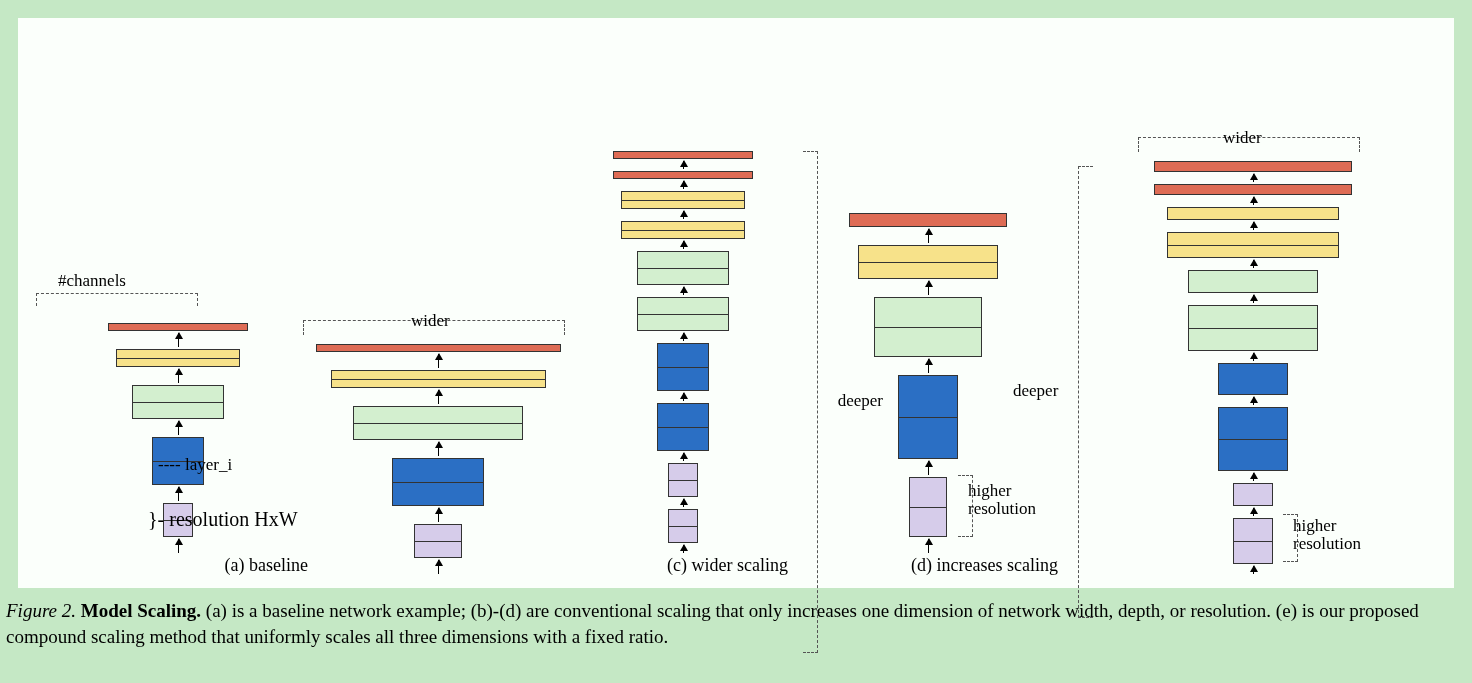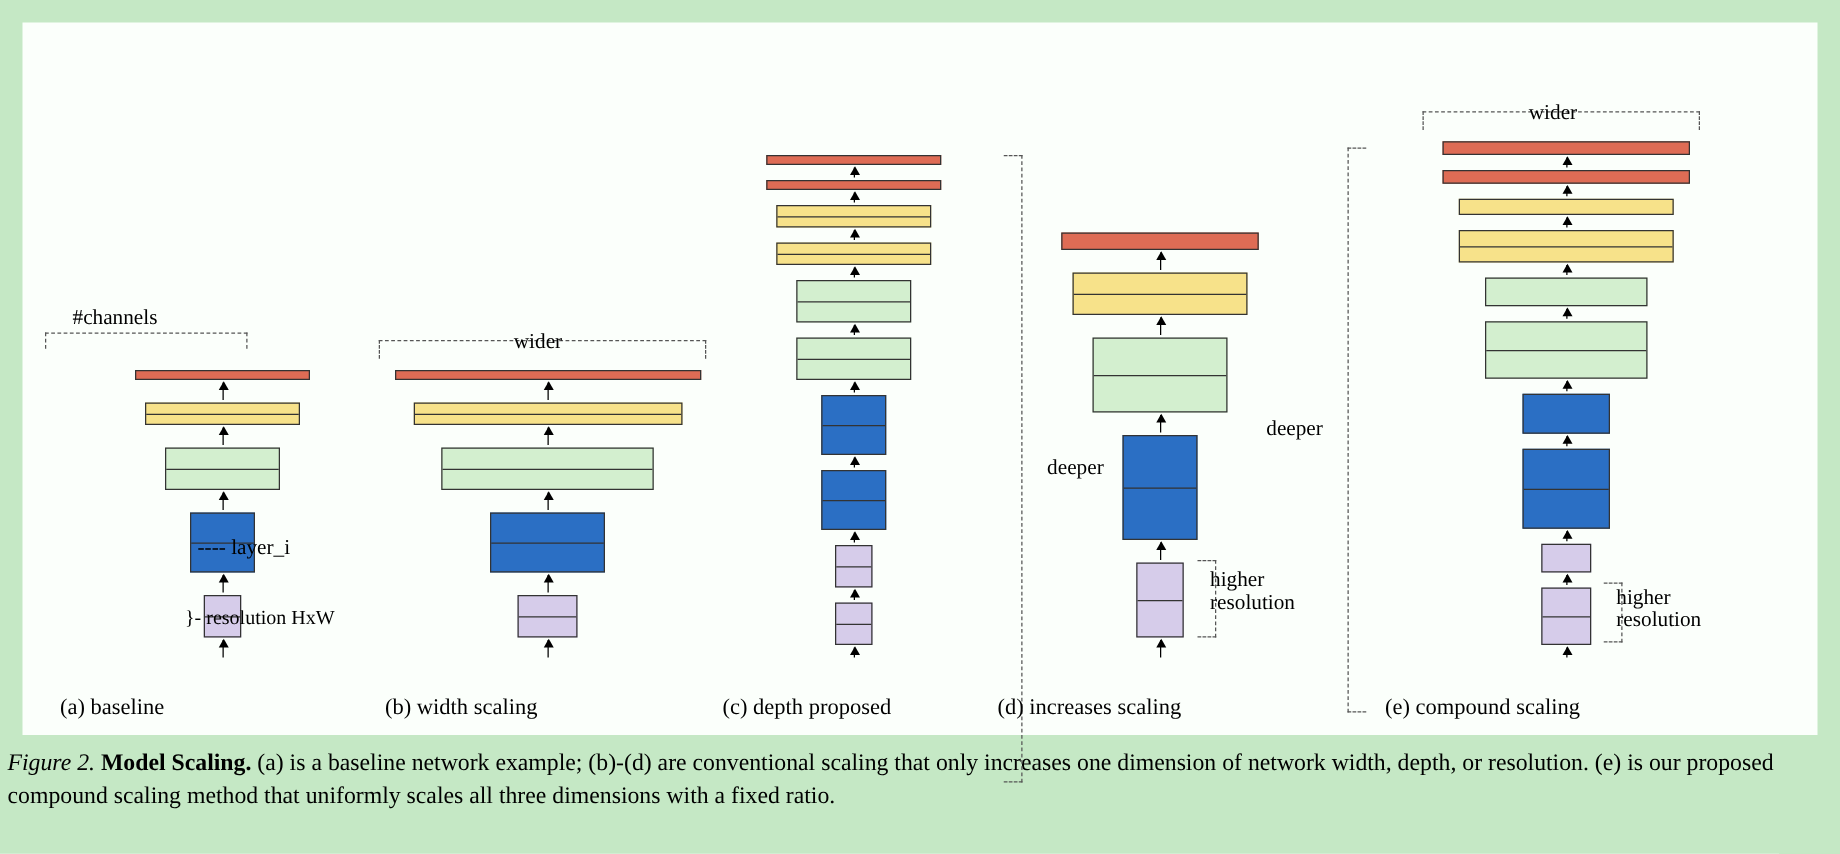--- a/index.html
+++ b/index.html
@@ -27,22 +27,22 @@
   .panel-e { left: 1090px; }
 
   .stack {
     display: flex;
     flex-direction: column-reverse;
     align-items: center;
     position: relative;
   }
 
   .caption-row {
-    margin-top: 27px;
-    text-align: left;
+    margin-top: 0;
+    text-align: right;
     font-size: 18px;
     color: #000;
   }
 
   .blk {
     border: 1px solid #333;
     box-sizing: border-box;
     position: relative;
   }
   .lavender { background: #d6ccea; }
@@ -115,42 +115,41 @@
       <div class="arr"></div>
       <div class="blk yellow split" style="width:124px;height:18px"></div>
       <div class="arr"></div>
       <div class="blk red" style="width:140px;height:8px"></div>
 
       <div class="dbrace" style="left:-12px; top:-30px; width:160px; height:12px; border-bottom:none;"></div>
       <span class="label" style="left:10px; top:-52px;font-family:Liberation Serif, serif;">#channels</span>
 
       <span class="label" style="left:110px; bottom:80px;">---- <span>layer_i</span></span>
 
-      <span class="label" style="left:100px; bottom:24px; font-size:16px;">}- <span>resolution HxW</span></span>
+      <span class="label" style="left:100px; bottom:24px; font-size:20px;">}- <span>resolution HxW</span></span>
     </div>
     <div class="caption-row">(a) baseline</div>
   </div>
 
   <div class="panel panel-b">
     <div class="stack">
       <div class="arr"></div>
       <div class="blk lavender split" style="width:48px;height:34px"></div>
       <div class="arr"></div>
       <div class="blk blue split" style="width:92px;height:48px"></div>
       <div class="arr"></div>
       <div class="blk mint split" style="width:170px;height:34px"></div>
       <div class="arr"></div>
       <div class="blk yellow split" style="width:215px;height:18px"></div>
       <div class="arr"></div>
       <div class="blk red" style="width:245px;height:8px"></div>
 
       <div class="dbrace" style="left:-5px; top:-24px; width:260px; height:14px; border-bottom:none;"></div>
       <span class="label" style="left:103px; top:-33px;">wider</span>
     </div>
-    <div class="caption-row">(b) width scaling</div>
   </div>
 
   <div class="panel panel-c" style="width:210px">
     <div class="stack">
       <div class="arr short"></div>
       <div class="blk lavender split" style="width:30px;height:34px"></div>
       <div class="arr short"></div>
       <div class="blk lavender split" style="width:30px;height:34px"></div>
       <div class="arr short"></div>
       <div class="blk blue split" style="width:52px;height:48px"></div>
@@ -165,21 +164,21 @@
       <div class="arr short"></div>
       <div class="blk yellow split" style="width:124px;height:18px"></div>
       <div class="arr short"></div>
       <div class="blk red" style="width:140px;height:8px"></div>
       <div class="arr short"></div>
       <div class="blk red" style="width:140px;height:8px"></div>
 
       <div class="dbrace" style="right:-30px; top:0; width:14px; height:500px; border-left:none;"></div>
       <span class="label" style="right:-95px; top:240px;">deeper</span>
     </div>
-    <div class="caption-row">(c) depth proposed</div>
+    <div class="caption-row">(c) wider scaling</div>
   </div>
 
   <div class="panel panel-d">
     <div class="stack">
       <div class="arr"></div>
       <div class="blk lavender split" style="width:38px;height:60px"></div>
       <div class="arr"></div>
       <div class="blk blue split" style="width:60px;height:84px"></div>
       <div class="arr"></div>
       <div class="blk mint split" style="width:108px;height:60px"></div>
@@ -221,21 +220,20 @@
       <div class="dbrace" style="left:30px; top:-24px; width:220px; height:14px; border-bottom:none;"></div>
       <span class="label" style="left:115px; top:-33px;">wider</span>
 
       <div class="dbrace" style="left:-30px; top:5px; width:14px; height:450px; border-right:none;"></div>
       <span class="label" style="left:-95px; top:220px;">deeper</span>
 
       <div class="dbrace" style="right:100px; bottom:14px; width:14px; height:46px; border-left:none;"></div>
       <span class="label" style="left:185px; bottom:22px; font-size:17px; line-height:1.1; white-space:pre;">higher
 resolution</span>
     </div>
-    <div class="caption-row">(e) compound scaling</div>
   </div>
 
 </div>
 
 <div class="caption-text">
   <span class="fig-label">Figure 2.</span>
   <span class="fig-title">Model Scaling.</span>
   <span>(a) is a baseline network example; (b)-(d) are conventional scaling that only increases one dimension of network width, depth, or resolution. (e) is our proposed compound scaling method that uniformly scales all three dimensions with a fixed ratio.</span>
 </div>
 

